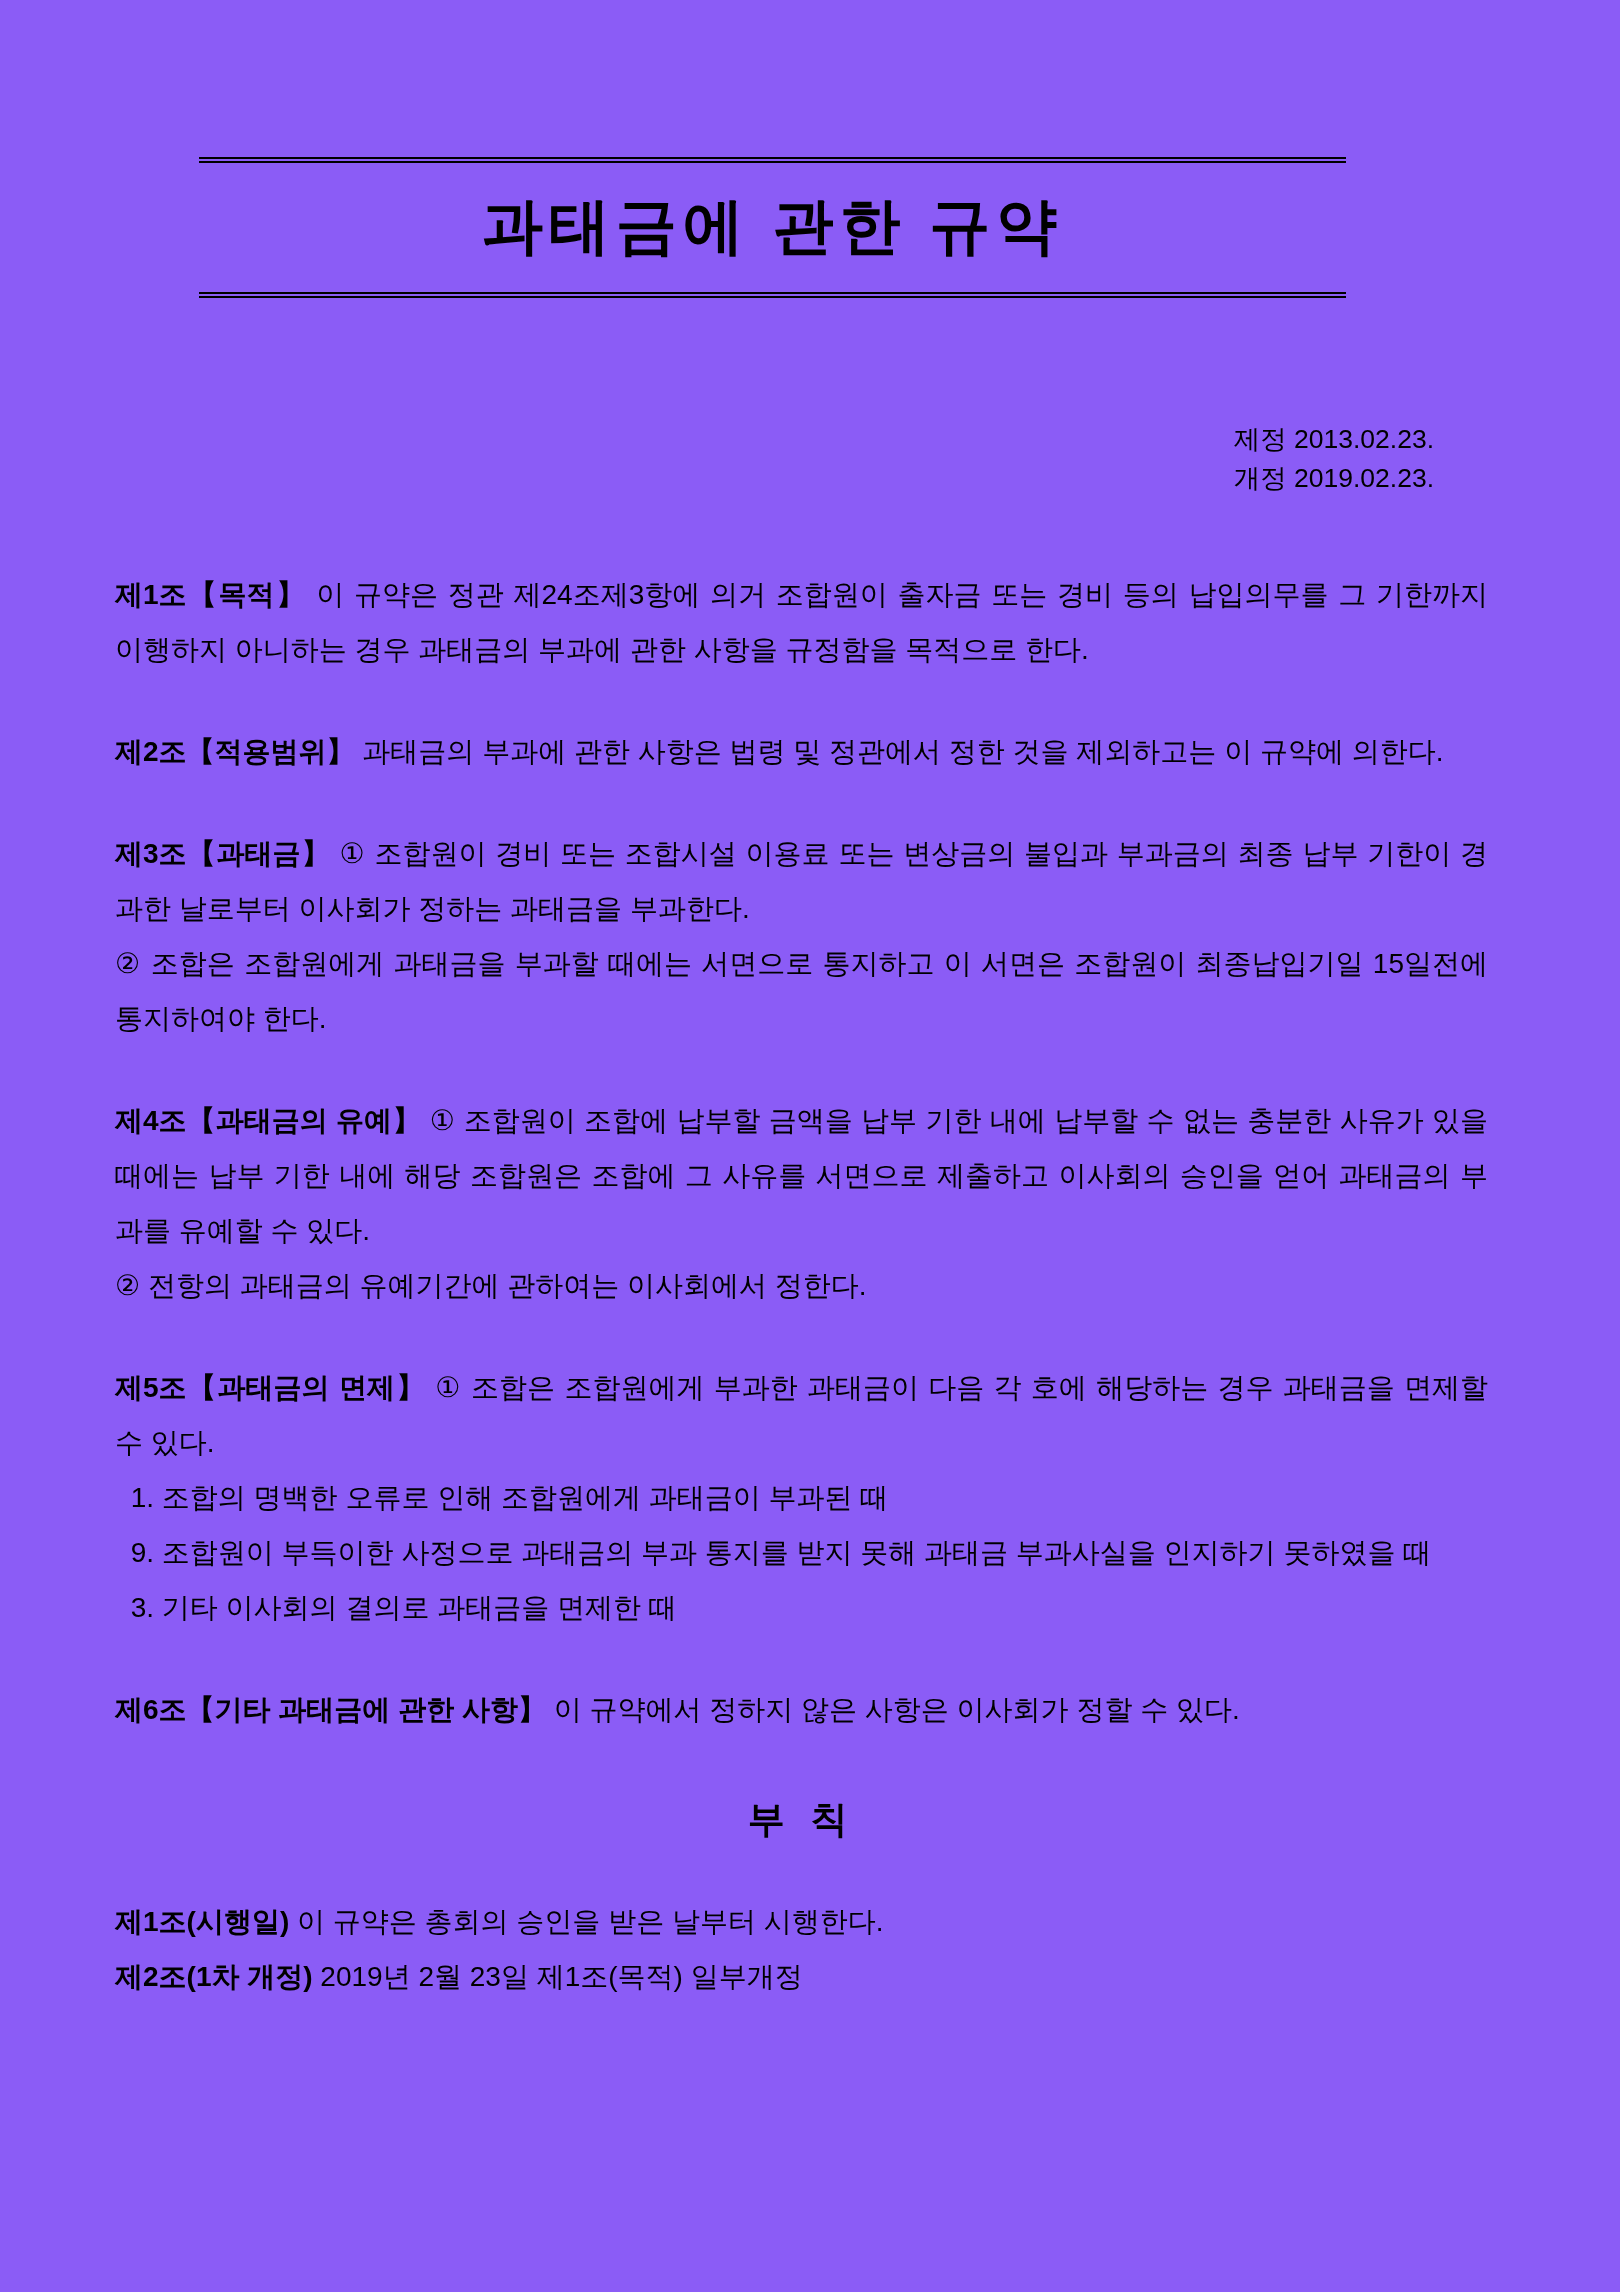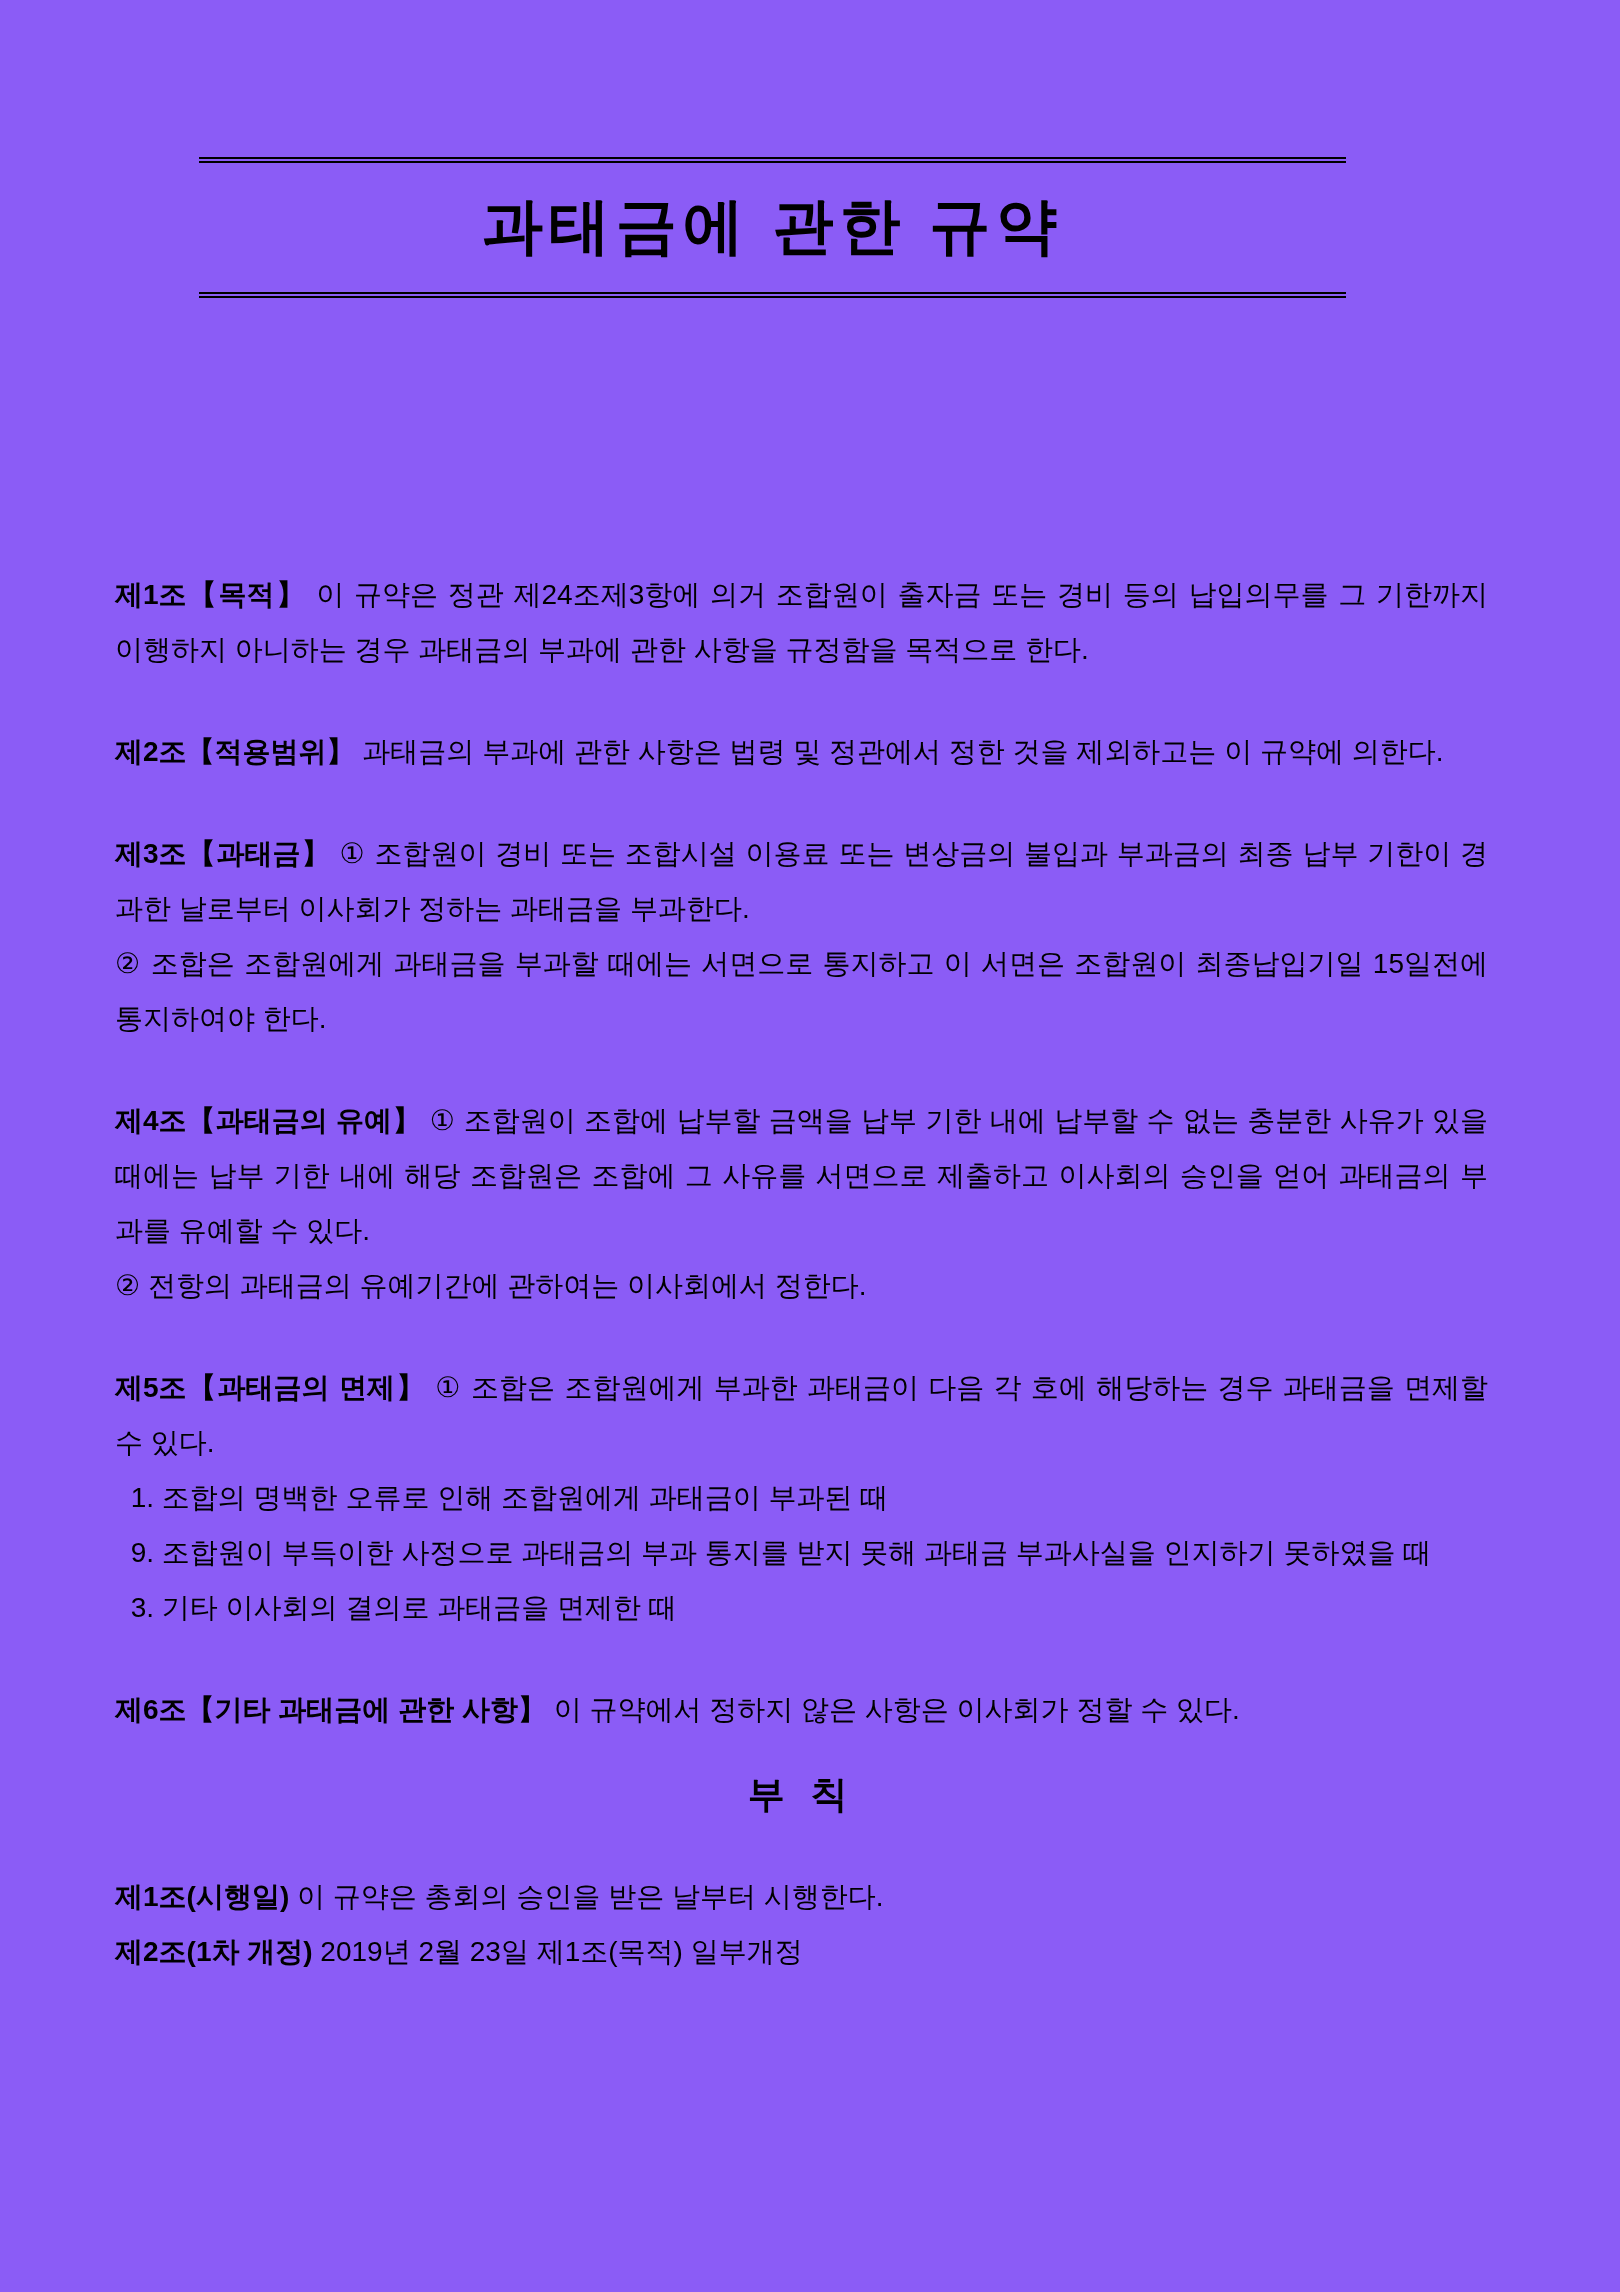--- a/index.html
+++ b/index.html
@@ -51,38 +51,42 @@
     line-height: 55px;
     text-align: justify;
     word-break: break-all;
   }
   .content p { margin: 0; }
   .content p.gap { margin-top: 47px; }
   .content p.indent { text-indent: 15.7px; }
   .content b { font-weight: bold; }
 
   .content .section-heading {
-    margin-top: 30px;
+    margin-top: 55px;
     margin-bottom: 7.8px;
     text-align: center;
     font-size: 37px;
     font-weight: bold;
     letter-spacing: 7.8px;
     line-height: 55px;
   }
 </style>
 </head>
 <body>
 
 <div class="page">
 
   <div class="title-box">
     <h1>과태금에 관한 규약</h1>
   </div>
 
+  <div class="dates">
+    <div>제정 2013.02.23.</div>
+    <div>개정 2019.02.23.</div>
+  </div>
 
   <div class="content" id="content">
       <p class=""><b>제1조【목적】</b><span> 이 규약은 정관 제24조제3항에 의거 조합원이 출자금 또는 경비 등의 납입의무를 그 기한까지 이행하지 아니하는 경우 과태금의 부과에 관한 사항을 규정함을 목적으로 한다.</span></p>
       <p class="gap"><b>제2조【적용범위】</b><span> 과태금의 부과에 관한 사항은 법령 및 정관에서 정한 것을 제외하고는 이 규약에 의한다.</span></p>
       <p class="gap"><b>제3조【과태금】</b><span> ① 조합원이 경비 또는 조합시설 이용료 또는 변상금의 불입과 부과금의 최종 납부 기한이 경과한 날로부터 이사회가 정하는 과태금을 부과한다.</span></p>
       <p class=""><span>② 조합은 조합원에게 과태금을 부과할 때에는 서면으로 통지하고 이 서면은 조합원이 최종납입기일 15일전에 통지하여야 한다.</span></p>
       <p class="gap"><b>제4조【과태금의 유예】</b><span> ① 조합원이 조합에 납부할 금액을 납부 기한 내에 납부할 수 없는 충분한 사유가 있을 때에는 납부 기한 내에 해당 조합원은 조합에 그 사유를 서면으로 제출하고 이사회의 승인을 얻어 과태금의 부과를 유예할 수 있다.</span></p>
       <p class=""><span>② 전항의 과태금의 유예기간에 관하여는 이사회에서 정한다.</span></p>
       <p class="gap"><b>제5조【과태금의 면제】</b><span> ① 조합은 조합원에게 부과한 과태금이 다음 각 호에 해당하는 경우 과태금을 면제할 수 있다.</span></p>
       <p class=" indent"><span>1. 조합의 명백한 오류로 인해 조합원에게 과태금이 부과된 때</span></p>

